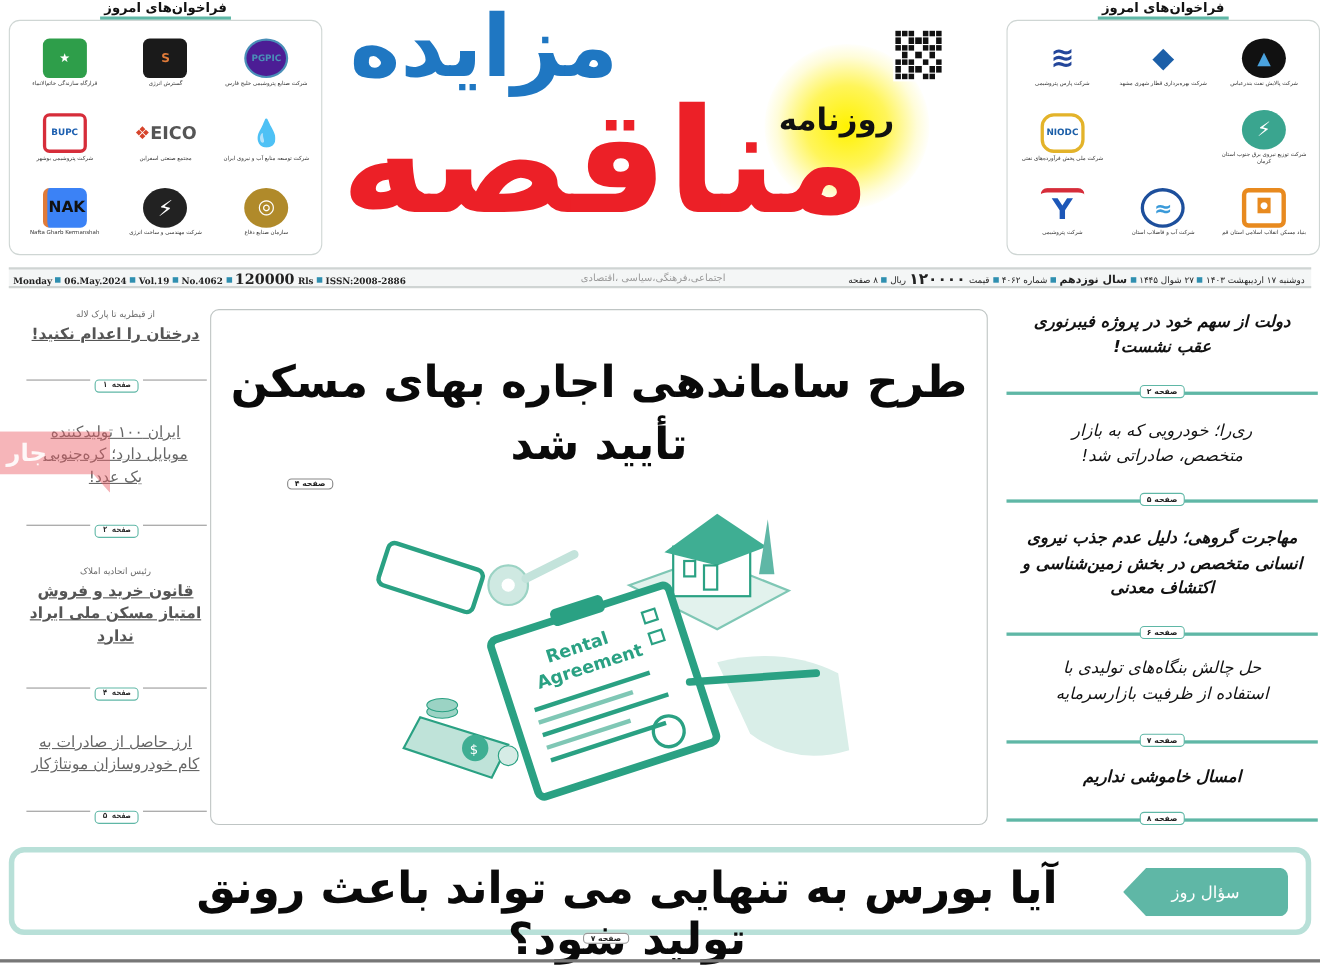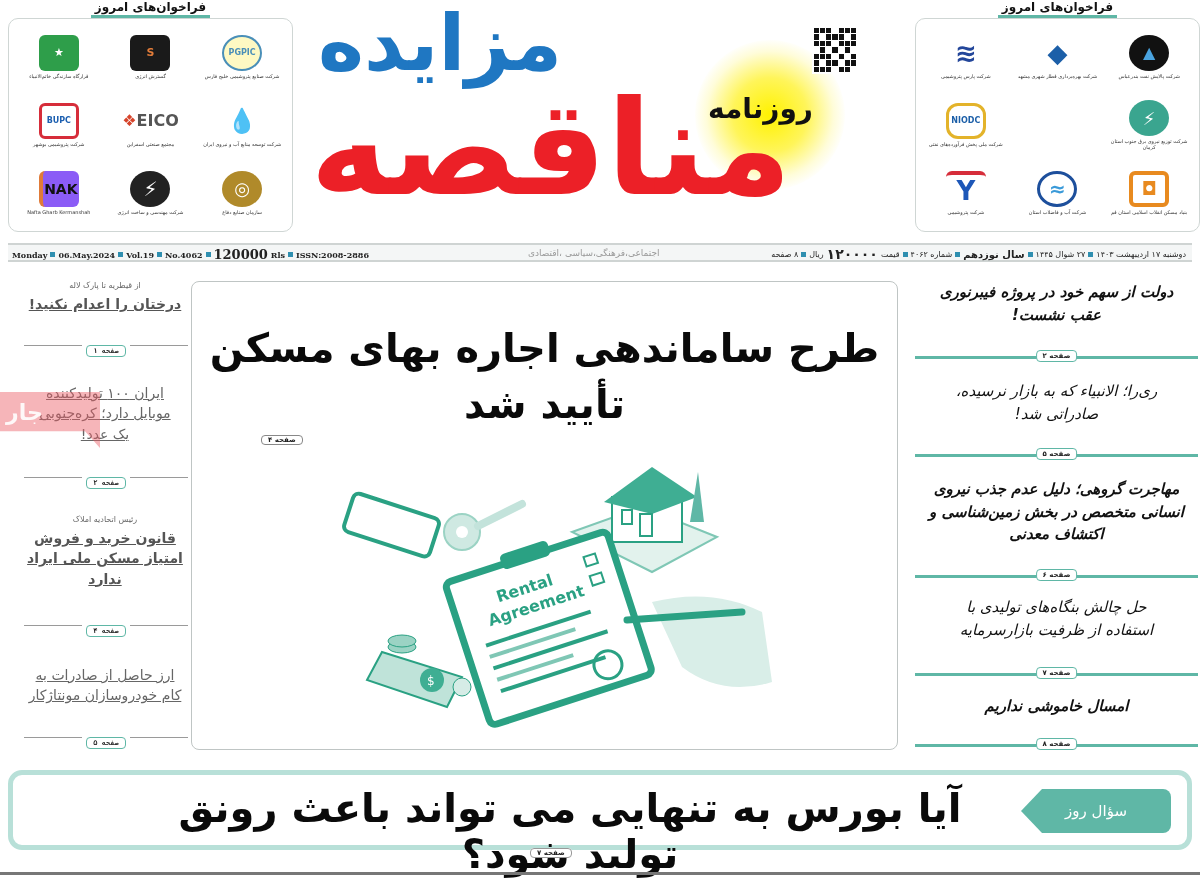--- a/index.html
+++ b/index.html
@@ -95,40 +95,40 @@
   <div class="ads-frame">
     <div class="logo-cell">
         <div class="logo-mark" style="background:#2e9e4a">★</div>
         <div class="logo-cap">قرارگاه سازندگی خاتم‌الانبیاء</div>
       </div>
     <div class="logo-cell">
         <div class="logo-mark" style="background:#1a1a1a;color:#e07b39">S</div>
         <div class="logo-cap">گسترش انرژی</div>
       </div>
     <div class="logo-cell">
-        <div class="logo-mark" style="background:#fef9c3;border:2px solid #4a8fb8;border-radius:50%;color:#4a8fb8;font-size:8px">PGPIC</div>
+        <div class="logo-mark" style="background:#4c1d95;border:2px solid #4a8fb8;border-radius:50%;color:#4a8fb8;font-size:8px">PGPIC</div>
         <div class="logo-cap">شرکت صنایع پتروشیمی خلیج فارس</div>
       </div>
     <div class="logo-cell">
         <div class="logo-mark" style="background:#fff;border:3px solid #d62d3a;color:#1c5fb0;font-size:8px">BUPC</div>
         <div class="logo-cap">شرکت پتروشیمی بوشهر</div>
       </div>
     <div class="logo-cell">
         <div class="logo-mark" style="background:#fff;color:#555;font-size:16px;width:70px">
           <span style="color:#d6442b">❖</span>
           <span>EICO</span>
         </div>
         <div class="logo-cap">مجتمع صنعتی اسفراین</div>
       </div>
     <div class="logo-cell">
         <div class="logo-mark" style="background:#fff;color:#1c5fb0;font-size:24px">💧</div>
         <div class="logo-cap">شرکت توسعه منابع آب و نیروی ایران</div>
       </div>
     <div class="logo-cell">
-        <div class="logo-mark" style="background:#8b5cf6;color:#111;font-size:14px;border-left:4px solid #e07b39">NAK</div>
+        <div class="logo-mark" style="background:#3b82f6;color:#111;font-size:14px;border-left:4px solid #e07b39">NAK</div>
         <div class="logo-cap">Nafta Gharb Kermanshah</div>
       </div>
     <div class="logo-cell">
         <div class="logo-mark" style="background:#222;font-size:20px;border-radius:50%">⚡</div>
         <div class="logo-cap">شرکت مهندسی و ساخت انرژی</div>
       </div>
     <div class="logo-cell">
         <div class="logo-mark" style="background:#b08a2a;border-radius:50%;font-size:18px">◎</div>
         <div class="logo-cap">سازمان صنایع دفاع</div>
       </div>
@@ -372,21 +372,21 @@
 <div class="right-col">
   <div class="rc-item" style="top:6px">
     <div class="rc-title bold" style="padding:0 14px">دولت از سهم خود در پروژه فیبرنوری عقب نشست!</div>
   </div>
   <div class="rc-sep" style="top:75px">
       <span class="ln"></span>
       <span class="pg-badge">صفحه ۲</span>
     </div>
 
   <div class="rc-item" style="top:105px">
-    <div class="rc-title" style="padding:0 30px">ری‌را؛ الانبیاء که به بازار نرسیده، صادراتی شد!</div>
+    <div class="rc-title" style="padding:0 30px">ری‌را؛ خودرویی که به بازار متخصص، صادراتی شد!</div>
   </div>
   <div class="rc-sep" style="top:173px">
       <span class="ln"></span>
       <span class="pg-badge">صفحه ۵</span>
     </div>
 
   <div class="rc-item" style="top:203px">
     <div class="rc-title bold" style="padding:0 10px;line-height:1.5">مهاجرت گروهی؛ دلیل عدم جذب نیروی انسانی متخصص در بخش زمین‌شناسی و اکتشاف معدنی</div>
   </div>
   <div class="rc-sep" style="top:294px">

